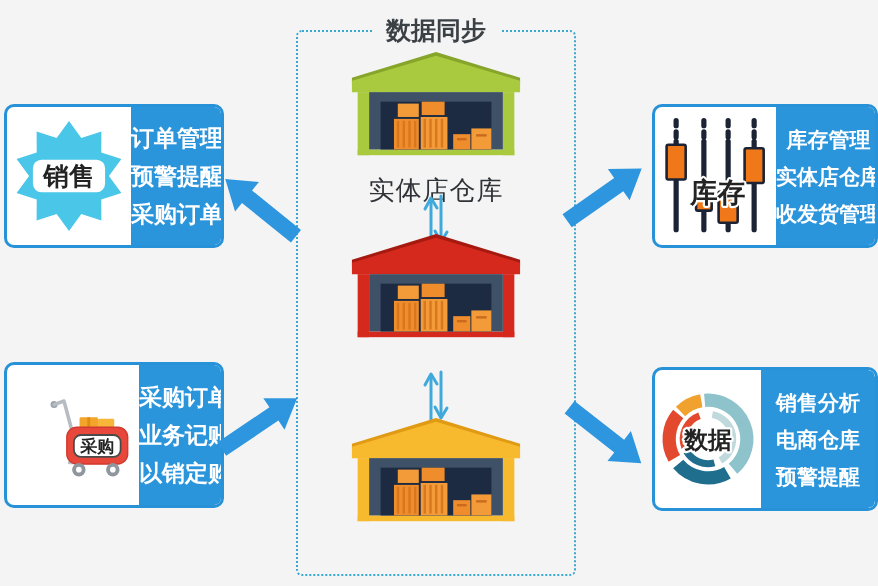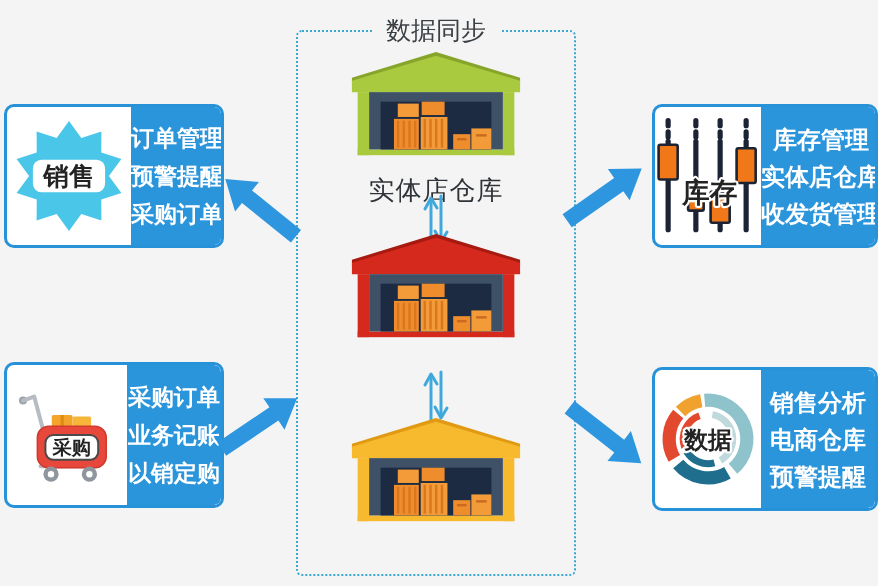--- a/index.html
+++ b/index.html
@@ -3,39 +3,39 @@
 <meta charset="utf-8">
 <style>
   html,body{margin:0;padding:0;}
   body{font-family:"Liberation Sans","DejaVu Sans",sans-serif;}
   .stage{position:relative;width:878px;height:586px;background:var(--bg,#f4f4f4);overflow:hidden;}
 
   
   .sync-box{position:absolute;left:296px;top:30px;width:276px;height:542px;
             border:2px dotted var(--dashed,#3aa7cf);border-radius:6px;}
   .sync-title{position:absolute;left:50%;top:-18px;transform:translateX(-50%);
-              background:var(--bg,#f4f4f4);padding:0 14px;font-size:25px;font-weight:normal;
+              background:var(--bg,#f4f4f4);padding:0 14px;font-size:25px;font-weight:bold;
               color:#3b4045;white-space:nowrap;z-index:3;}
 
   .warehouse{position:absolute;width:172px;text-align:center;}
   .wh-svg{width:172px;height:107px;display:block;}
   .wh-label{font-size:26px;color:#2f3337;margin-top:14px;letter-spacing:1px;}
 
   .sync-arrow{position:absolute;width:32px;height:52px;}
 
   
   .module-box{position:absolute;display:flex;background:#ffffff;
               border:3px solid var(--border-blue,#2792d8);border-radius:10px;overflow:hidden;}
   .icon-area{position:relative;display:flex;align-items:center;justify-content:center;flex:0 0 auto;}
   .text-panel{flex:1 1 auto;background:var(--panel-blue,#2b95dc);color:#ffffff;font-weight:bold;
               display:flex;flex-direction:column;justify-content:center;align-items:center;
               border-radius:0 7px 7px 0;}
   .text-panel .line{white-space:nowrap;}
   .panel-left .line{font-size:23px;line-height:38px;text-align:right;}
-  .panel-right .line{font-size:24px;line-height:37px;}
+  .panel-right .line{font-size:21px;line-height:37px;}
 
   .big-arrow{position:absolute;width:100px;height:100px;}
 
   svg text{font-family:"Liberation Sans","DejaVu Sans",sans-serif;}
   .badge-text{fill:#232323;font-weight:bold;}
   .halo{paint-order:stroke;stroke:#ffffff;stroke-width:5px;stroke-linejoin:round;}
 </style>
 </head>
 <body>
 
@@ -169,21 +169,21 @@
       </svg>
     </div>
     <div class="text-panel panel-left">
       <div class="line">订单管理</div>
       <div class="line">预警提醒</div>
       <div class="line">采购订单</div>
     </div>
   </div>
 
   <div class="module-box" style="left:4px;top:362px;width:214px;height:140px;">
-    <div class="icon-area" style="width:120px;">
+    <div class="icon-area" style="width:92px;padding-left:40px;">
       <svg width="104" height="114" viewBox="0 0 130 122">
         <circle cx="10" cy="18" r="5" fill="#9aa2ab"></circle>
         <polyline points="10,18 24,13 35,54" fill="none" stroke="#b6bcc2" stroke-width="5" stroke-linecap="round" stroke-linejoin="round"></polyline>
         <line x1="32" y1="100" x2="102" y2="100" stroke="#b6bcc2" stroke-width="5" stroke-linecap="round"></line>
         <rect x="46" y="36" width="26" height="17" rx="2" fill="#f3a42a"></rect>
         <rect x="57" y="36" width="4" height="17" fill="#e08c12"></rect>
         <rect x="72" y="38" width="23" height="15" rx="2" fill="#f7b53a"></rect>
         <rect x="28" y="50" width="86" height="52" rx="14" stroke="#d13a2e" stroke-width="2" fill="#e8483c"></rect>
         <rect x="38" y="61" width="66" height="31" rx="10" fill="#ffffff" stroke="#4a4a4a" stroke-width="2.5"></rect>
         <text class="badge-text" x="71" y="85" text-anchor="middle" font-size="24">采购</text>
@@ -194,21 +194,21 @@
       </svg>
     </div>
     <div class="text-panel panel-left">
       <div class="line">采购订单</div>
       <div class="line">业务记账</div>
       <div class="line">以销定购</div>
     </div>
   </div>
 
   <div class="module-box" style="left:652px;top:104px;width:220px;height:138px;">
-    <div class="icon-area" style="width:106px;">
+    <div class="icon-area" style="width:121px;">
       <svg width="104" height="128" viewBox="0 0 120 140">
         <g stroke="#1b2335" stroke-width="6" stroke-linecap="round">
           <line x1="14" y1="6" x2="14" y2="26" stroke-dasharray="6,7"></line>
             <line x1="14" y1="30" x2="14" y2="132"></line>
           <line x1="46" y1="6" x2="46" y2="26" stroke-dasharray="6,7"></line>
             <line x1="46" y1="30" x2="46" y2="132"></line>
           <line x1="74" y1="6" x2="74" y2="26" stroke-dasharray="6,7"></line>
             <line x1="74" y1="30" x2="74" y2="132"></line>
           <line x1="104" y1="6" x2="104" y2="26" stroke-dasharray="6,7"></line>
             <line x1="104" y1="30" x2="104" y2="132"></line>

